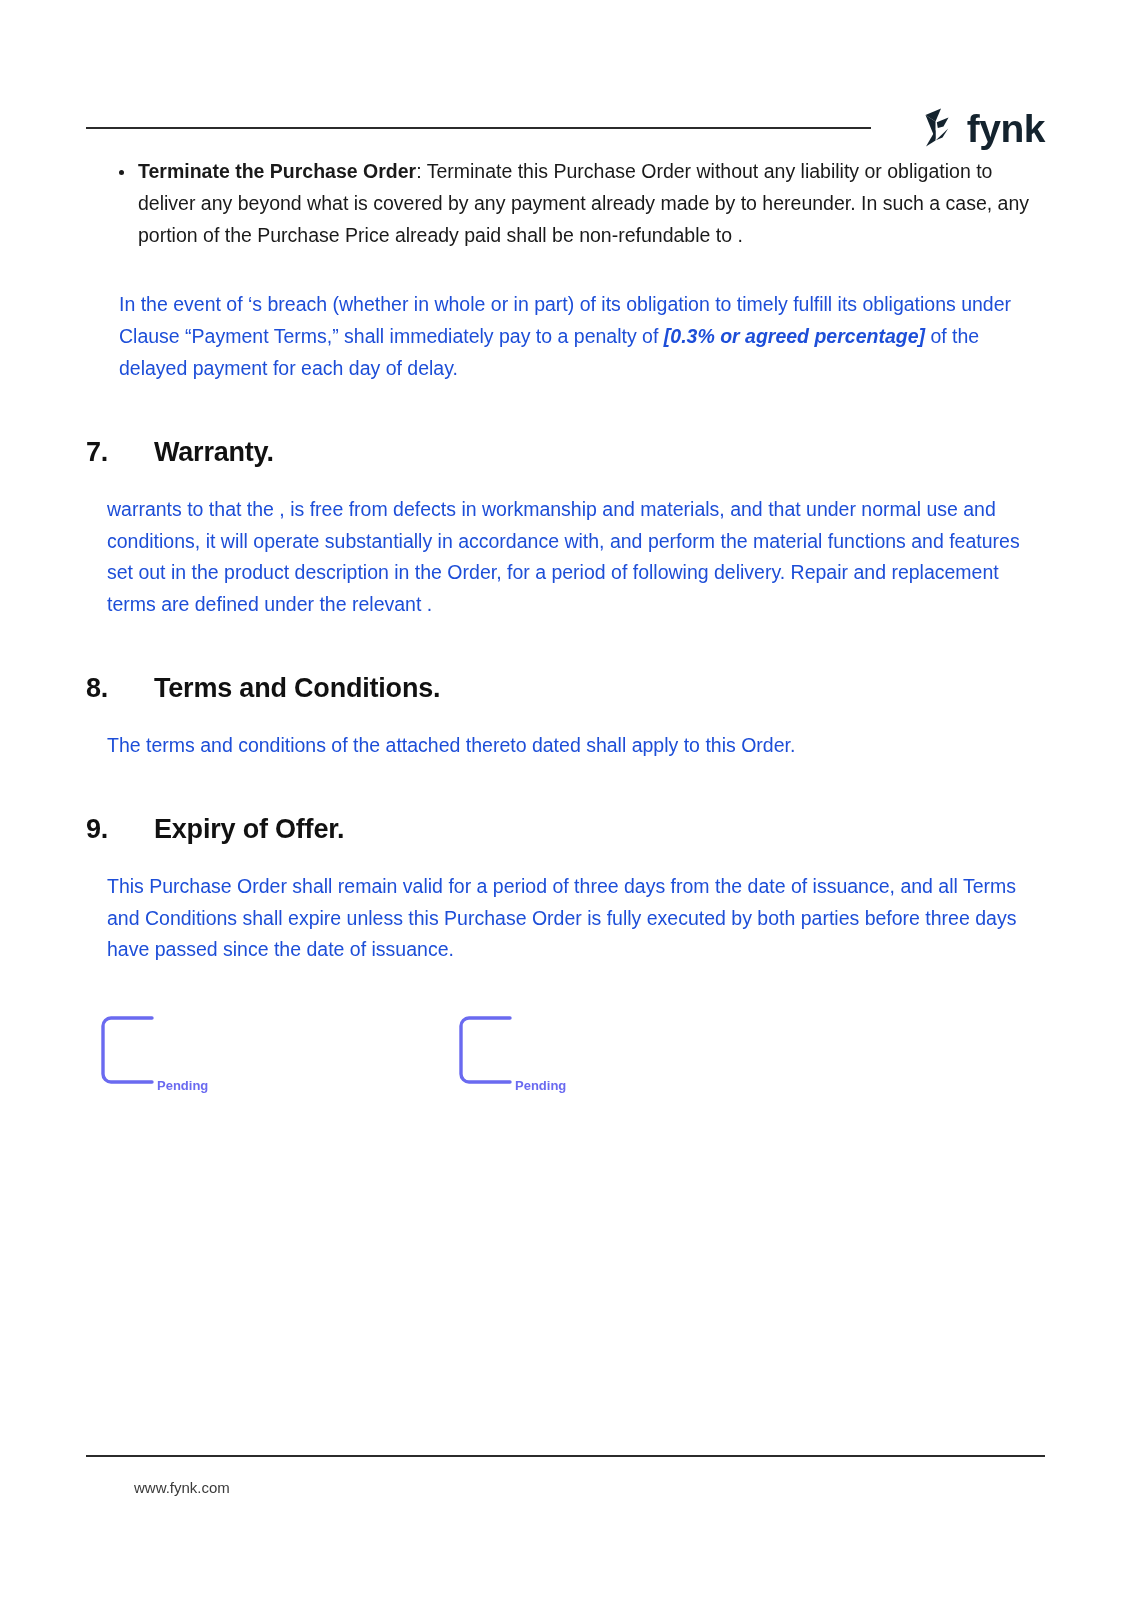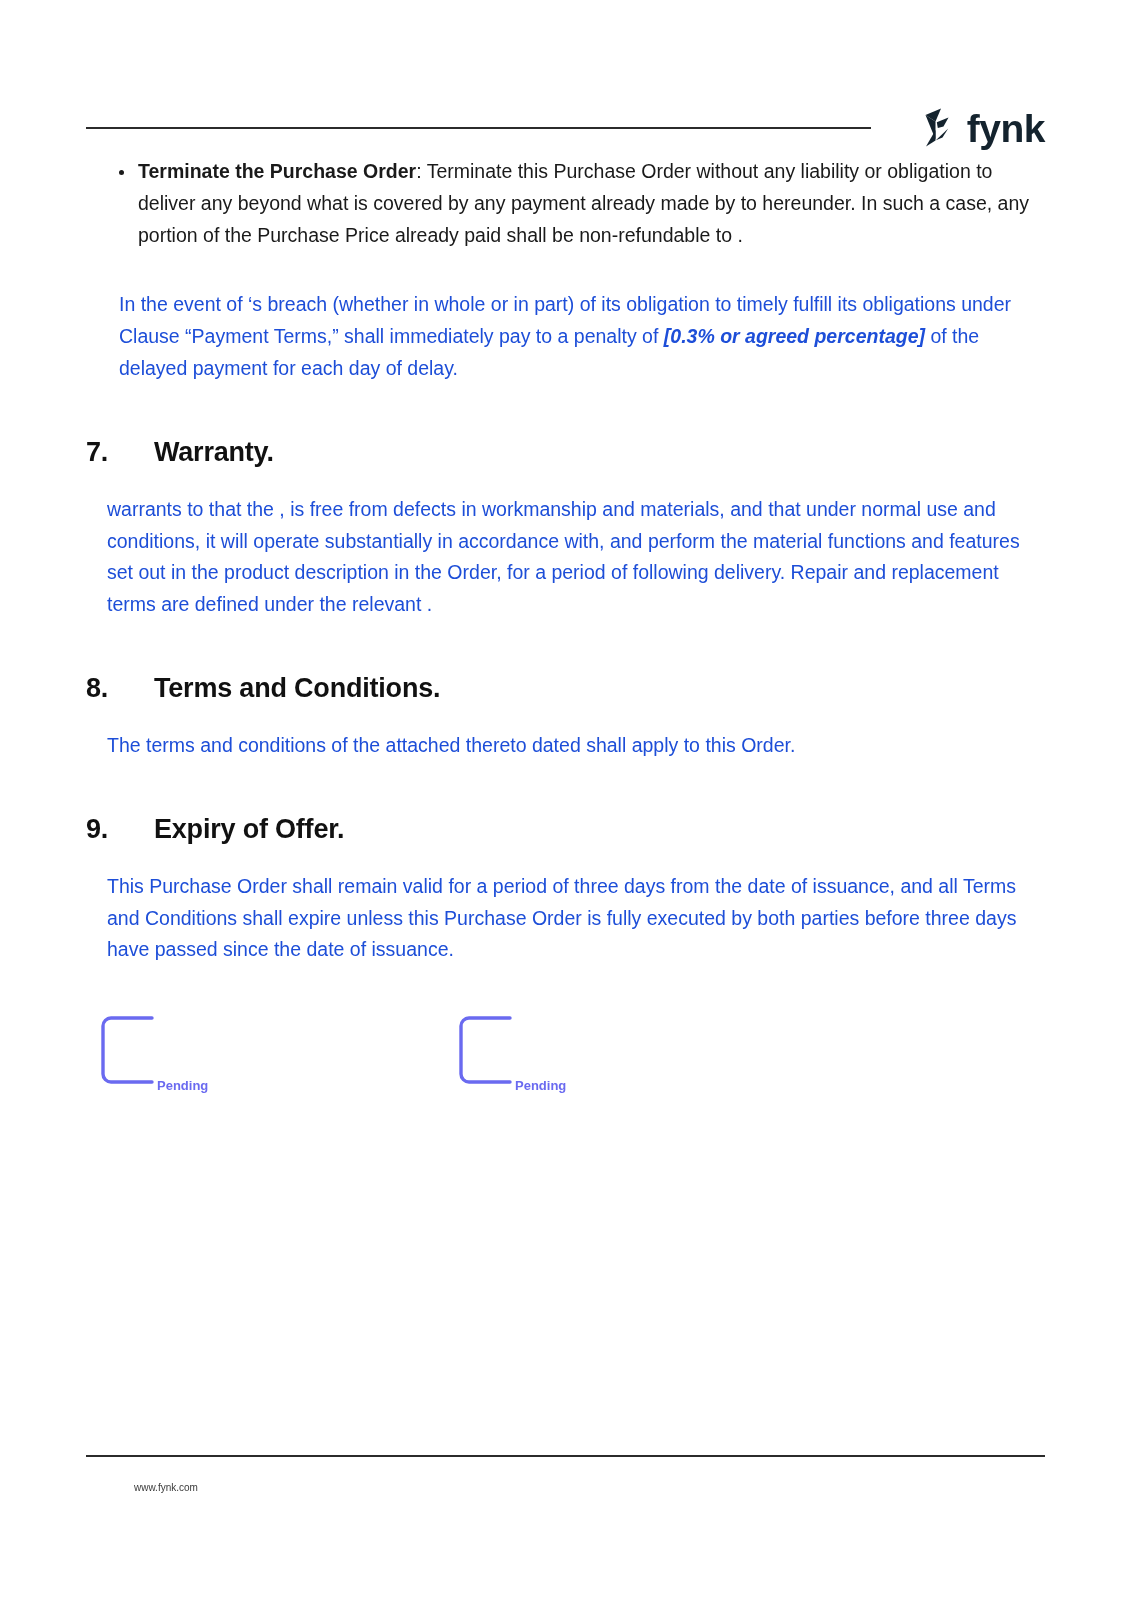--- a/index.html
+++ b/index.html
@@ -179,21 +179,21 @@
     width: 959px;
   }
   .footer-rule {
     width: 959px;
     height: 2px;
     background: #2b2b2b;
   }
   .footer-lines {
     margin-top: 20px;
     margin-left: 48px;
-    font-size: 10px;
+    font-size: 15px;
     line-height: 21px;
     color: #3a3a3a;
   }
 </style>
 </head>
 <body>
 
 <div class="page">
 
   <div class="header">

